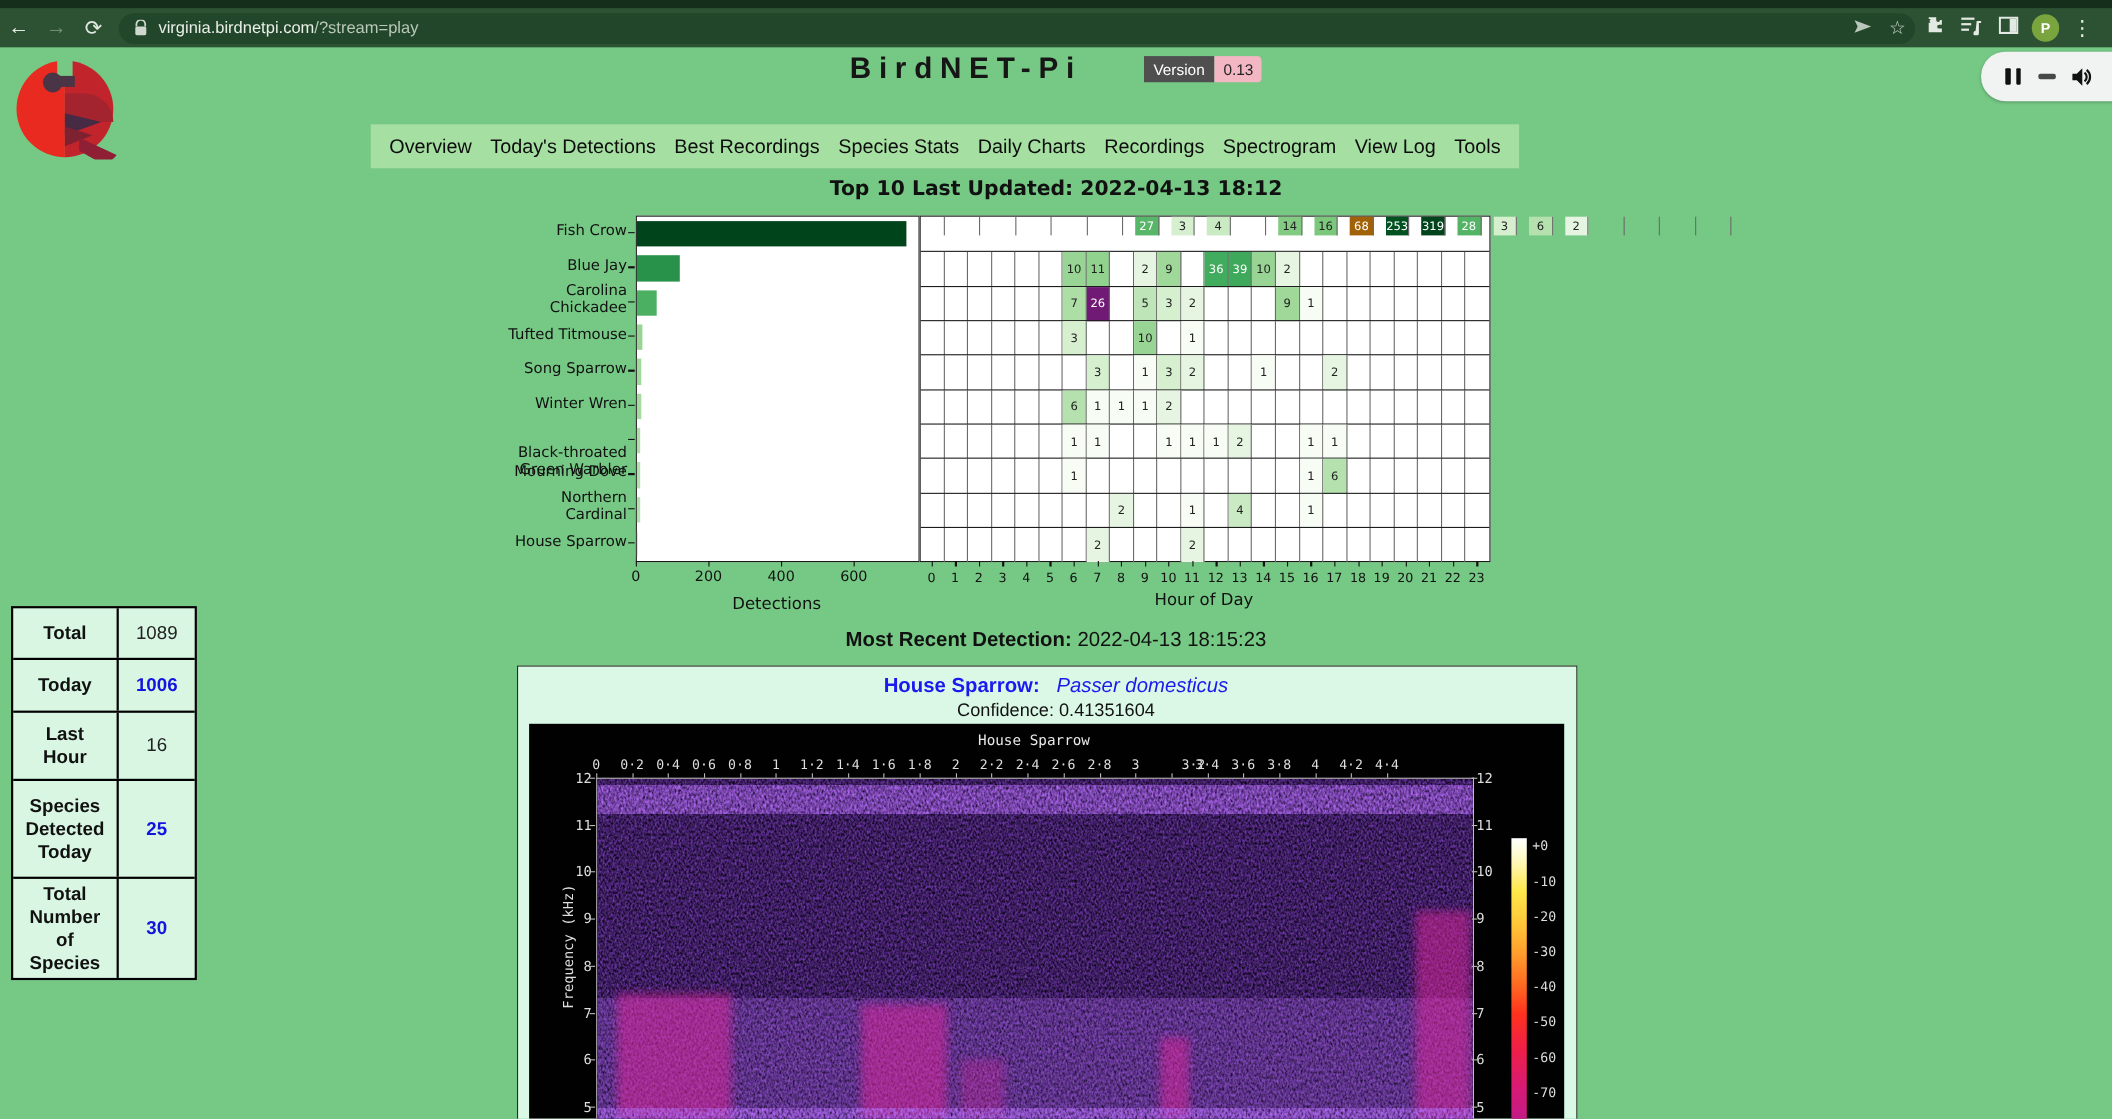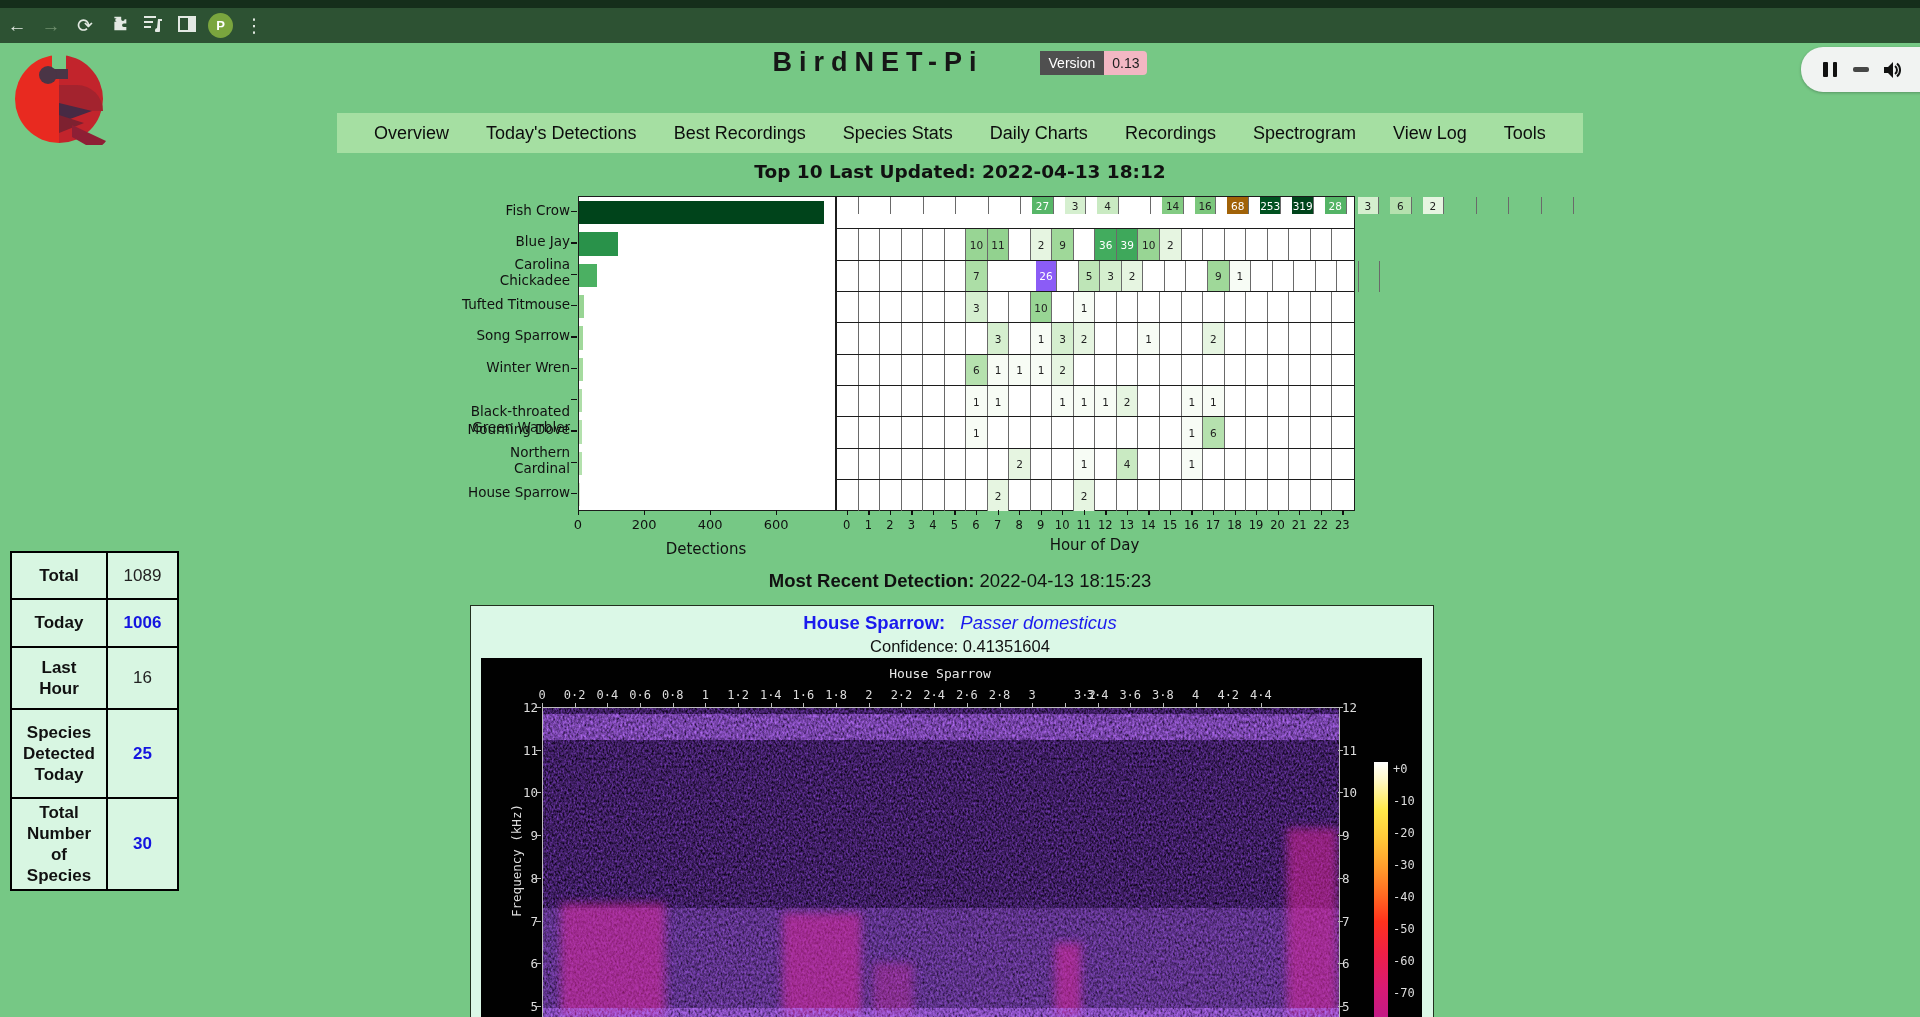--- a/index.html
+++ b/index.html
@@ -20,21 +20,21 @@
   .after-box{display:flex;align-items:center;}
   .avatar{width:25px;height:25px;border-radius:50%;background:#7aa53e;color:#fff;font-size:13px;
           font-weight:bold;display:flex;align-items:center;justify-content:center;margin:0 4px;}
   
   .logo{position:absolute;left:12px;top:53px;}
   .titlebar{position:absolute;left:0;top:47px;width:1920px;display:flex;justify-content:center;align-items:center;}
   .site-title{font-size:27px;font-weight:bold;letter-spacing:7px;color:#161616;}
   .badge{display:inline-flex;margin-left:16px;font-size:14px;border-radius:4px;overflow:hidden;padding-left:40px;}
   .badge .b1{background:#4f4f4f;color:#fff;padding:4px 9px;}
   .badge .b2{background:#f2b7c3;color:#222;padding:4px 8px;}
-  nav{position:absolute;left:337px;top:113px;width:1246px;height:40px;background:#a5dfa2;
+  nav{position:absolute;left:337px;top:113px;width:1044px;height:40px;background:#a5dfa2;
       display:flex;align-items:center;justify-content:space-evenly;}
   nav span{font-size:18px;color:#0d0d0d;cursor:pointer;}
   .top10{position:absolute;left:0;top:161px;width:1920px;text-align:center;font-weight:bold;
          font-size:18.5px;color:#111;font-family:"DejaVu Sans",sans-serif;}
   
   #chart{position:absolute;left:0;top:0;font-family:"DejaVu Sans",sans-serif;}
   .sp-label{position:absolute;width:132px;text-align:right;font-size:13.5px;color:#111;
             white-space:pre-line;line-height:1.18;}
   .ytick{position:absolute;width:6px;height:1.4px;background:#111;}
   .barplot{position:absolute;left:578px;top:196px;width:256px;height:313px;background:#fff;
@@ -93,20 +93,37 @@
   .vol{margin-left:14px;display:flex;cursor:pointer;}
 </style>
 </head>
 <body>
 
 <div class="chrome-top"></div>
 <div class="toolbar">
   <span class="tb-icon">←</span>
   <span class="tb-icon dim">→</span>
   <span class="tb-icon">⟳</span>
+  <div class="omnibox">
+    <span class="lock">
+      <svg width="12" height="15" viewBox="0 0 12 15">
+          <path d="M2 6 V4 a4 4 0 0 1 8 0 V6" fill="none" stroke="#cfd8cf" stroke-width="1.6"></path>
+          <rect x="1" y="6" width="10" height="8" rx="1.5" fill="#cfd8cf"></rect>
+        </svg>
+    </span>
+    <span>virginia.birdnetpi.com</span>
+      <span class="url-path">/?stream=play</span>
+    <span class="omni-spacer"></span>
+    <span class="omni-icon">
+      <svg width="17" height="14" viewBox="0 0 18 14">
+          <polygon points="1,1 17,7 1,13 4,7" fill="#b9c6ba"></polygon>
+        </svg>
+    </span>
+    <span class="omni-icon">☆</span>
+  </div>
   <div class="after-box">
     <span class="tb-icon">
       <svg width="19" height="19" viewBox="0 0 20 20">
           <path d="M8 2h4v3a2 2 0 0 0 4 0h2v5h-3a2 2 0 0 0 0 4h3v4H4V8h3a2 2 0 0 1 0-4H4V2z" fill="#e3e9e3" transform="translate(1,1) scale(.9)"></path>
         </svg>
     </span>
     <span class="tb-icon">
       <svg width="20" height="18" viewBox="0 0 20 18">
           <g fill="#e3e9e3">
             <rect x="1" y="2" width="12" height="2"></rect>
@@ -260,21 +277,21 @@
         <div class="cell"></div>
       </div>
       <div class="hrow" style="top: 62.66px; height: 31.33px;">
         <div class="cell"></div>
         <div class="cell"></div>
         <div class="cell"></div>
         <div class="cell"></div>
         <div class="cell"></div>
         <div class="cell"></div>
         <div class="cell" style="background: rgb(172, 222, 166);">7</div>
-        <div class="cell" style="background: #8b5cf6; color: rgb(255, 255, 255); margin-left: 48px;">26</div>
+        <div class="cell" style="background: #701a75; color: rgb(255, 255, 255);">26</div>
         <div class="cell"></div>
         <div class="cell" style="background: rgb(190, 229, 183);">5</div>
         <div class="cell" style="background: rgb(213, 239, 207);">3</div>
         <div class="cell" style="background: rgb(230, 245, 225);">2</div>
         <div class="cell"></div>
         <div class="cell"></div>
         <div class="cell"></div>
         <div class="cell" style="background: rgb(159, 216, 153);">9</div>
         <div class="cell" style="background: rgb(247, 252, 245);">1</div>
         <div class="cell"></div>

